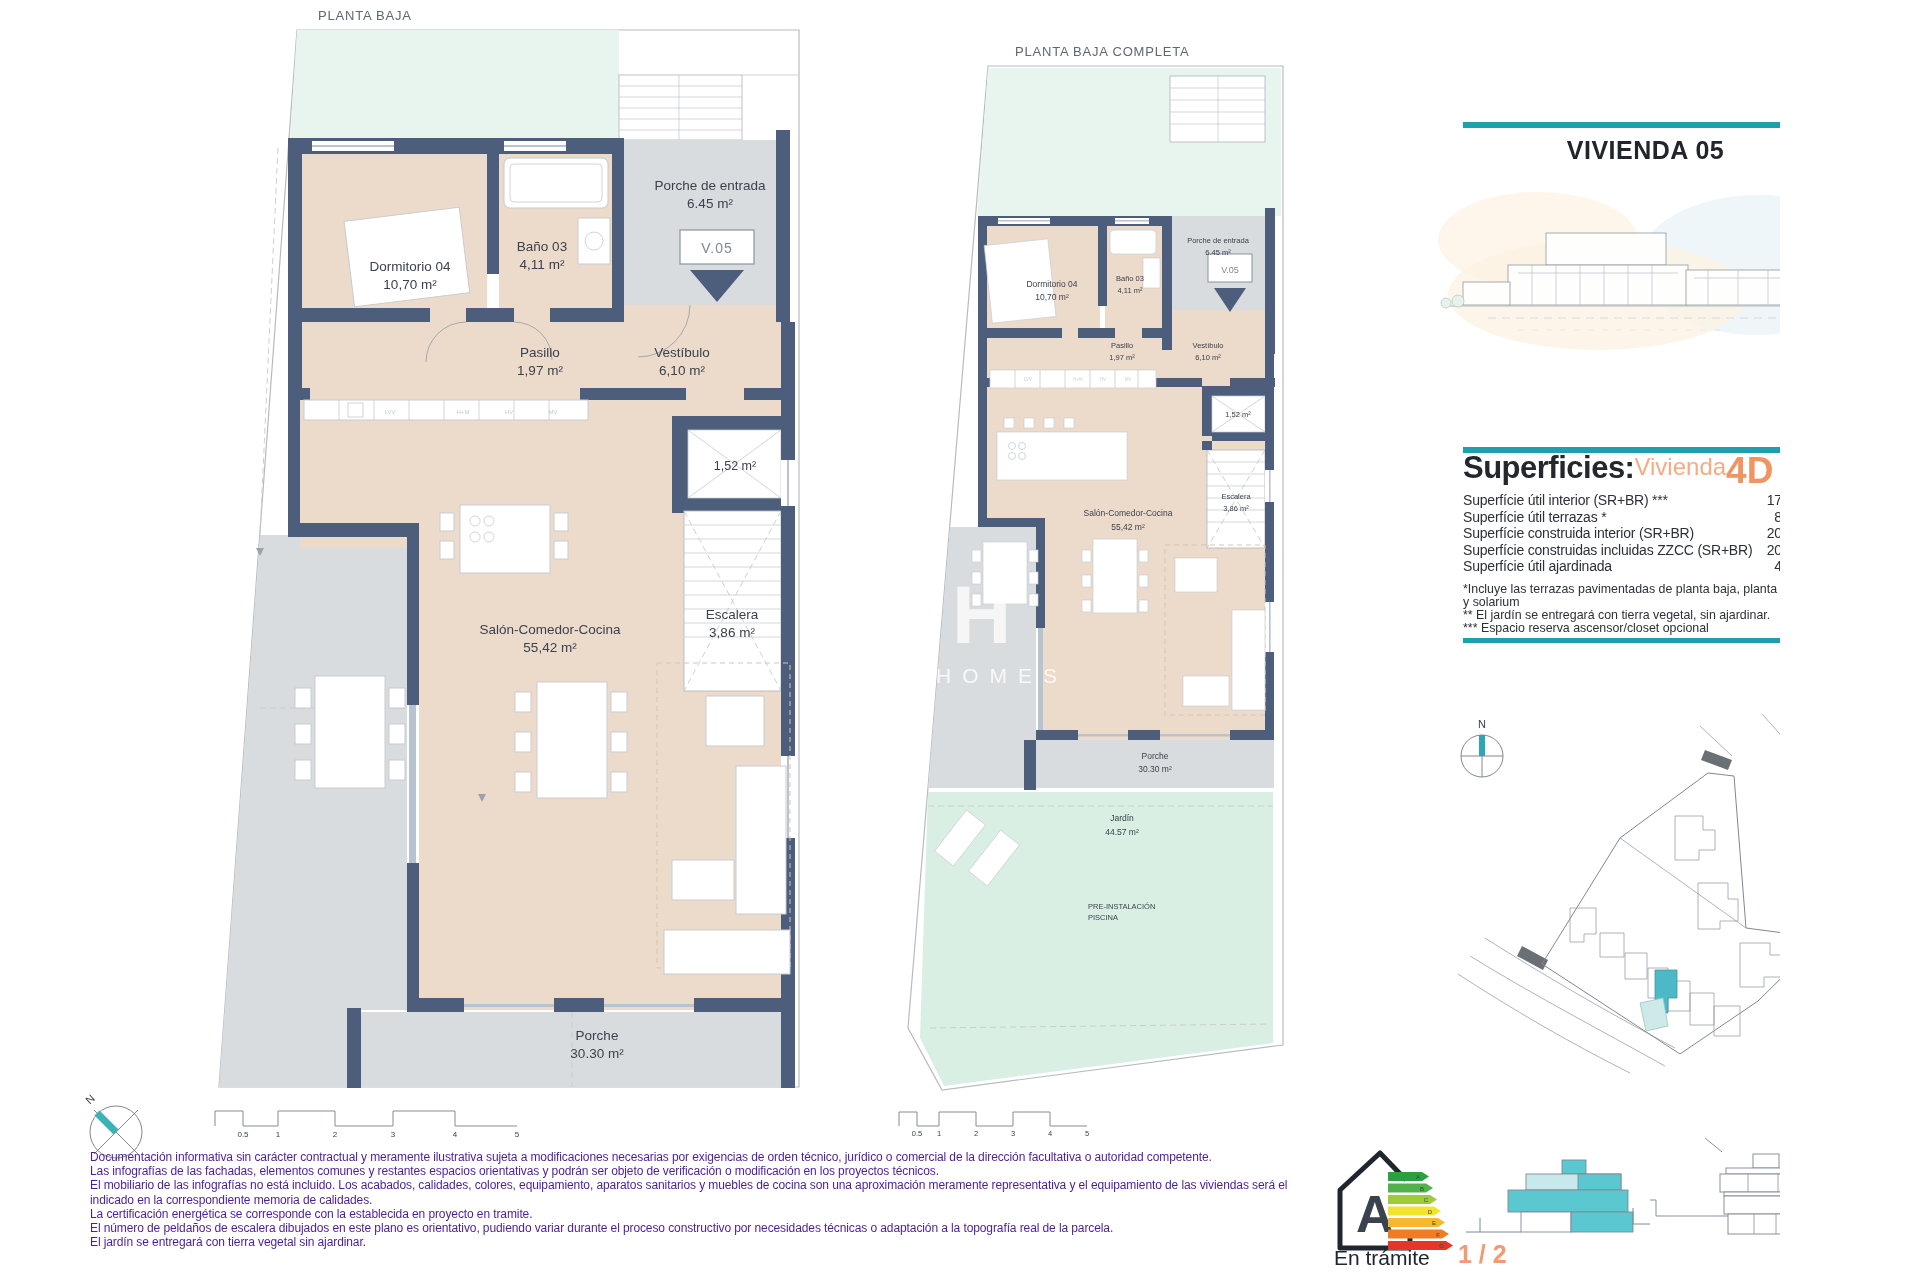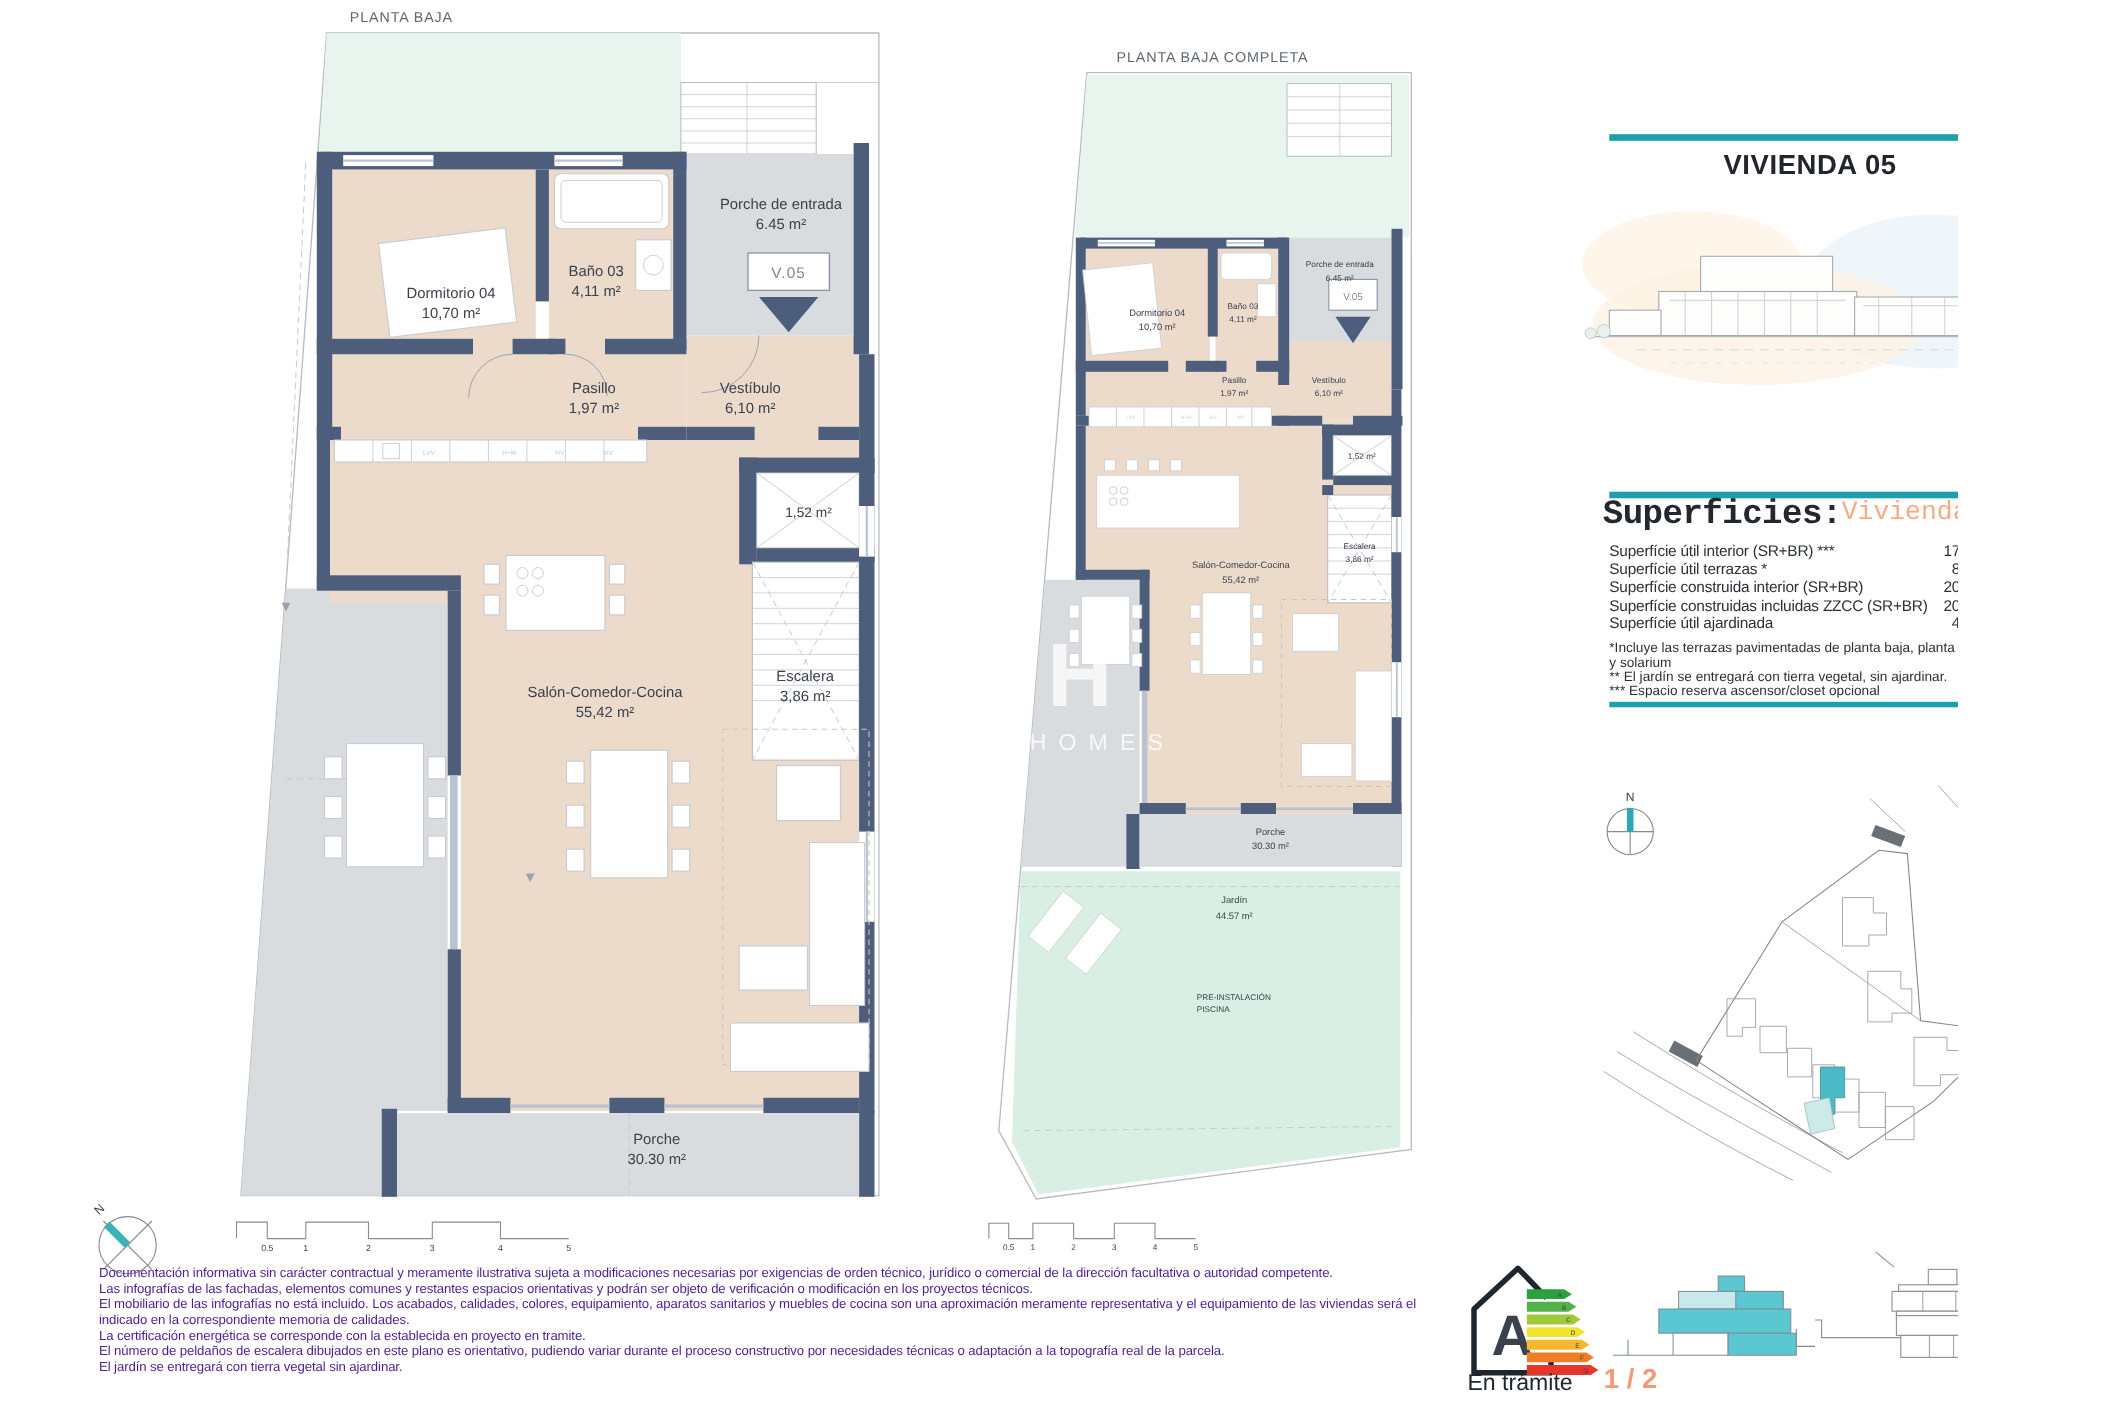--- a/index.html
+++ b/index.html
@@ -34,21 +34,21 @@
   .stw{fill:#fff;stroke:#b7bbc0;stroke-width:.9;}
   .tl{stroke:#c2c6cb;stroke-width:.7;}
   .gl{fill:#b9c3cf;}
   .tri{fill:#9aa2ac;}
   .sp{fill:none;stroke:#82888f;stroke-width:1;}
   .spt{fill:none;stroke:#9aa0a6;stroke-width:.8;}
   .panel-bar{position:absolute;left:1463px;width:365px;height:6px;background:#1d9fae;}
   .panel-title{position:absolute;left:1463px;top:136px;width:365px;text-align:center;
                font-size:25px;font-weight:bold;letter-spacing:.5px;color:#22262c;}
   .sup-head{position:absolute;left:1463px;top:450px;width:365px;display:flex;
-            justify-content:center;align-items:flex-end;font-family:Liberation Mono, monospace;}
+            justify-content:flex-start;align-items:flex-end;}
   .sup-h{font-size:31px;font-weight:bold;color:#23282f;letter-spacing:-.5px;}
   .viv-w{font-size:24px;color:#f5ab84;padding-bottom:5px;}
   .viv-t{font-size:37px;font-weight:bold;color:#ee9663;line-height:.85;}
   .sup-rows{position:absolute;left:1463px;top:492px;width:365px;}
   .srow{display:flex;justify-content:space-between;font-size:14px;line-height:16.5px;
         color:#2b3138;letter-spacing:-.2px;white-space:nowrap;}
   .sup-notes{position:absolute;left:1463px;top:583px;width:365px;font-size:12.4px;
              line-height:12.9px;color:#2b3138;}
   .disc{position:absolute;left:90px;top:1150px;font-size:12px;line-height:14.2px;
         color:#4c1d95;letter-spacing:-.1px;}

